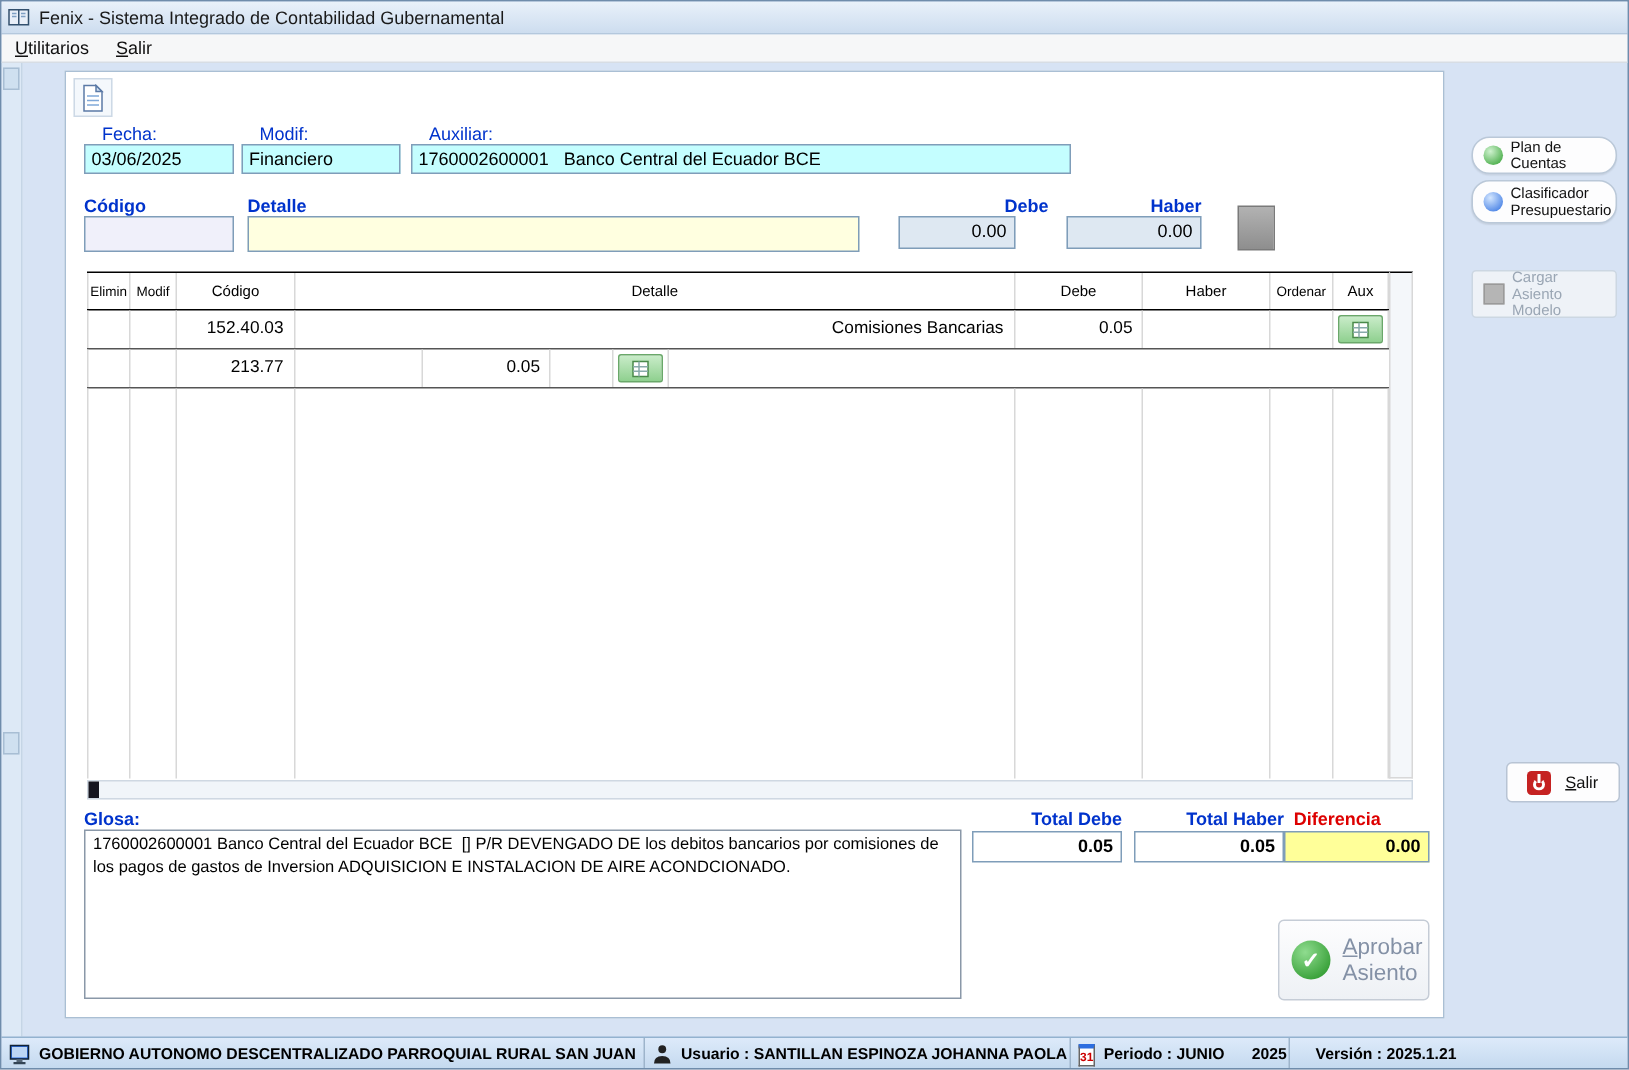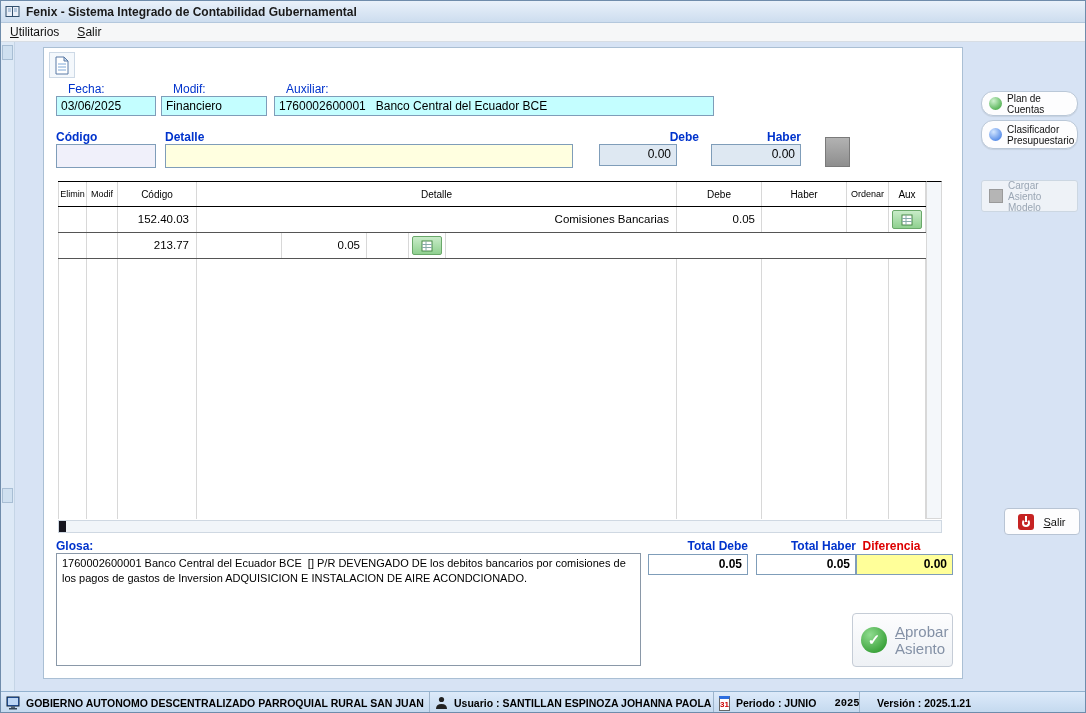--- a/index.html
+++ b/index.html
@@ -4,21 +4,21 @@
 <style>
   * { margin:0; padding:0; box-sizing:border-box; }
   html,body { background:#9aa7b5; }
   body { font-family:"Liberation Sans", sans-serif; }
   #screen { position:relative; width:1086px; height:713px; background:#d7e3f4;
             border:1px solid #6f8cab; overflow:hidden; }
 
   
   .titlebar { position:absolute; left:0; top:0; width:100%; height:22px;
     background:linear-gradient(#e9f1fa,#cdddef); border-bottom:1px solid #b4c8dd;
-    display:flex; align-items:center; gap:6px; padding:0 4px;font-weight:bold; }
+    display:flex; align-items:center; gap:6px; padding:0 4px; }
   .titlebar .title { font-size:12px; color:#1a1a1a; }
 
   
   .menubar { position:absolute; left:0; top:22px; width:100%; height:19px;
     background:#f6f7f8; border-bottom:1px solid #d7dde4; display:flex; align-items:center; }
   .menu-item { display:inline-block; font-size:12px; color:#111; padding:1px 9px; cursor:default; }
   .menu-item::first-letter { text-decoration:underline; }
 
   
   .leftstrip { position:absolute; left:0; top:41px; width:14px; height:649px;
@@ -114,21 +114,21 @@
   .ap-l1 { display:block; } .ap-l1::first-letter { text-decoration:underline; }
   .ap-l2 { display:block; }
 
   
   .statusbar { position:absolute; left:0; top:690px; width:100%; height:23px;
     background:linear-gradient(#ddeafa,#c2d8ee); border-top:1px solid #93b2cf; display:flex; }
   .seg { height:100%; display:flex; align-items:center; gap:6px; padding:0 5px;
     font-size:10.5px; font-weight:bold; color:#000; white-space:nowrap; overflow:hidden; }
   .seg + .seg { border-left:1px solid #9db4cb; }
   .seg1{width:428px} .seg2{width:284px} .seg3{width:146px} .seg4{flex:1}
-  .year { margin-left:12px;font-family:Liberation Mono, monospace; }
+  .year { margin-left:12px; }
 </style>
 </head>
 <body>
 
 <div id="screen">
 
   <div class="titlebar">
     <span style="display:flex">
       <svg width="15" height="15" viewBox="0 0 15 15">
         <rect x="1" y="2.5" width="13" height="10" fill="#e9eff8" stroke="#33506e"></rect>

